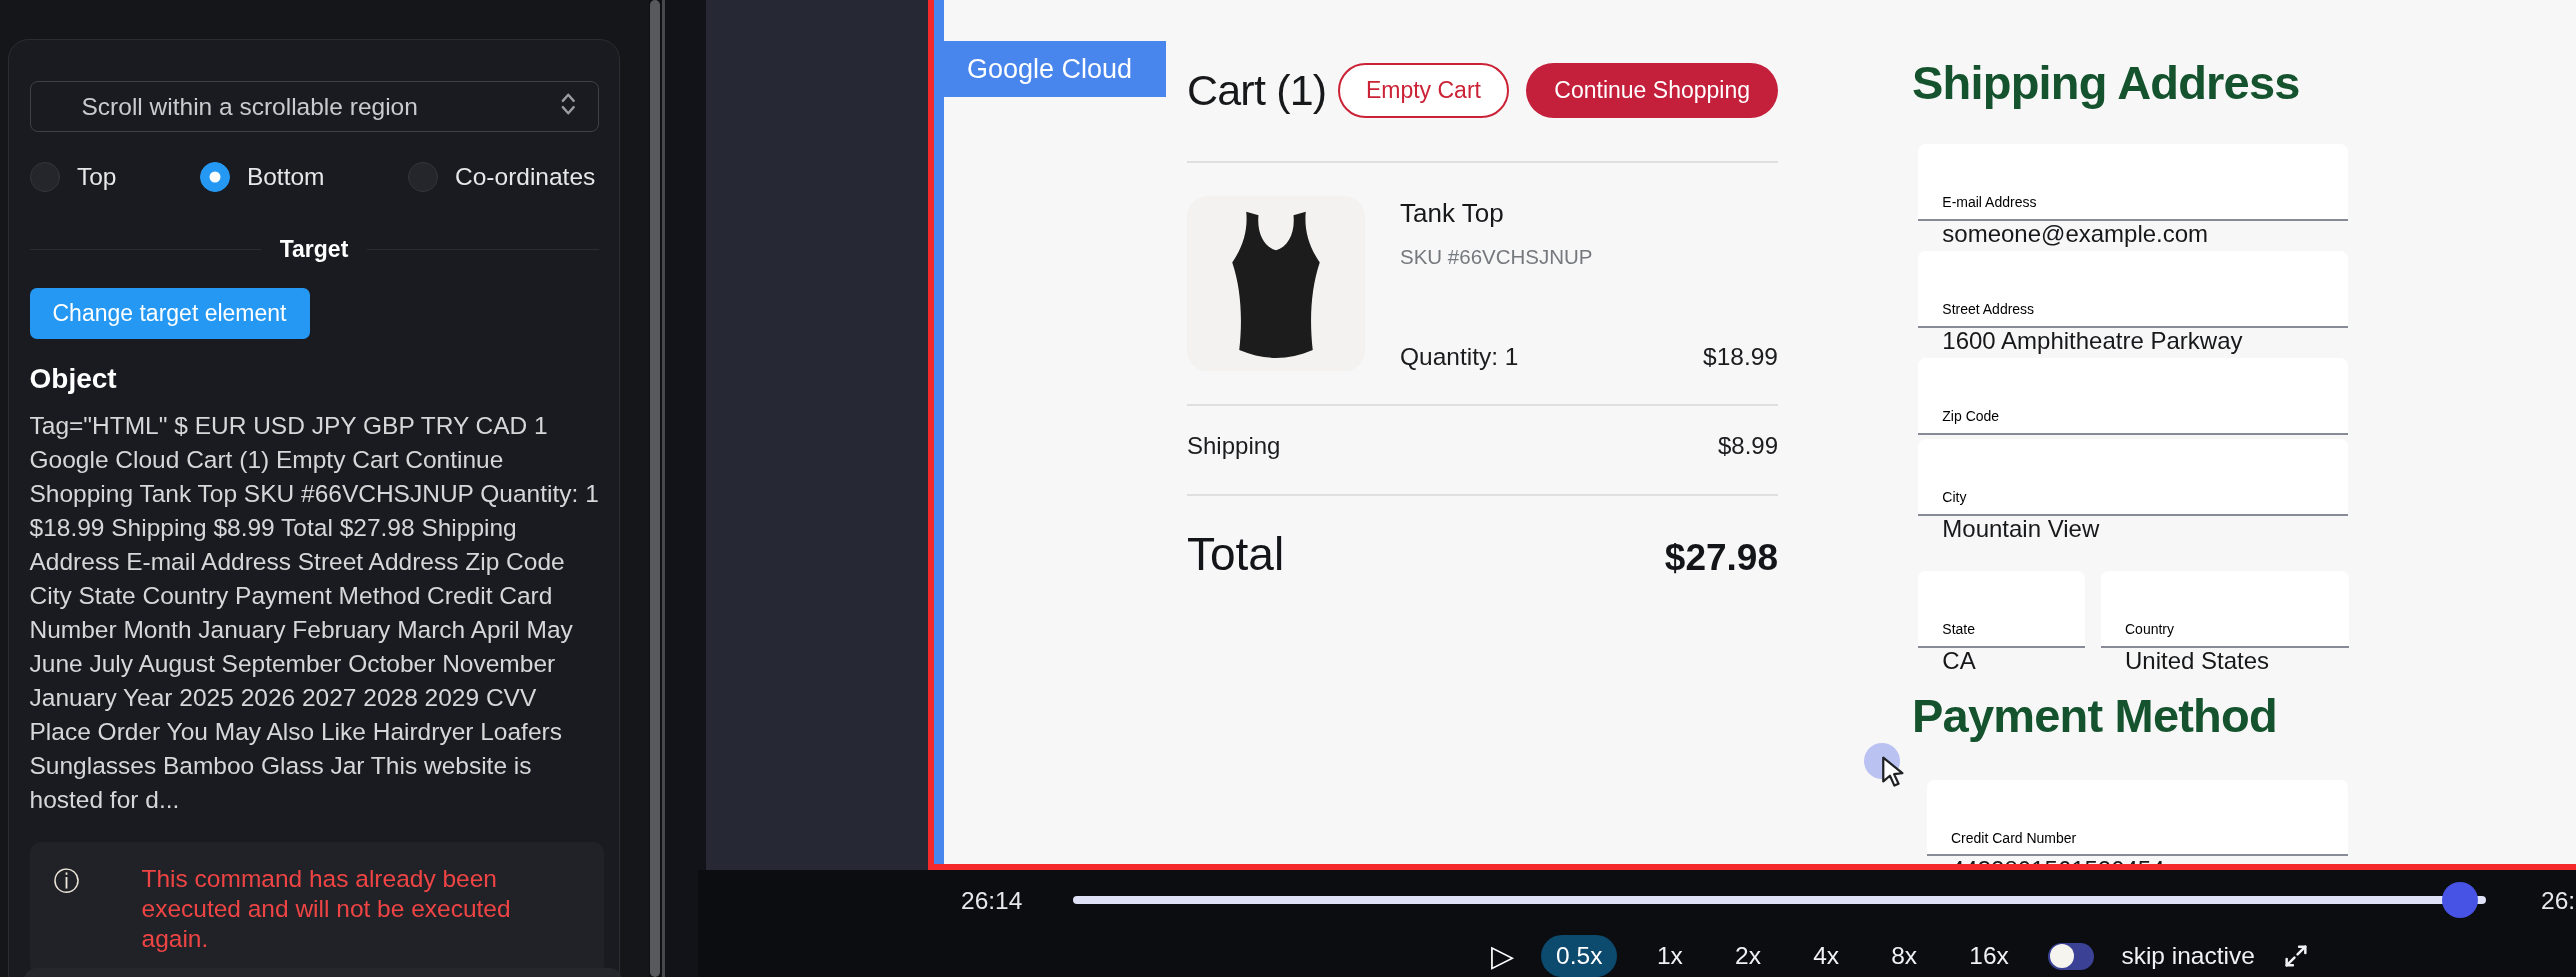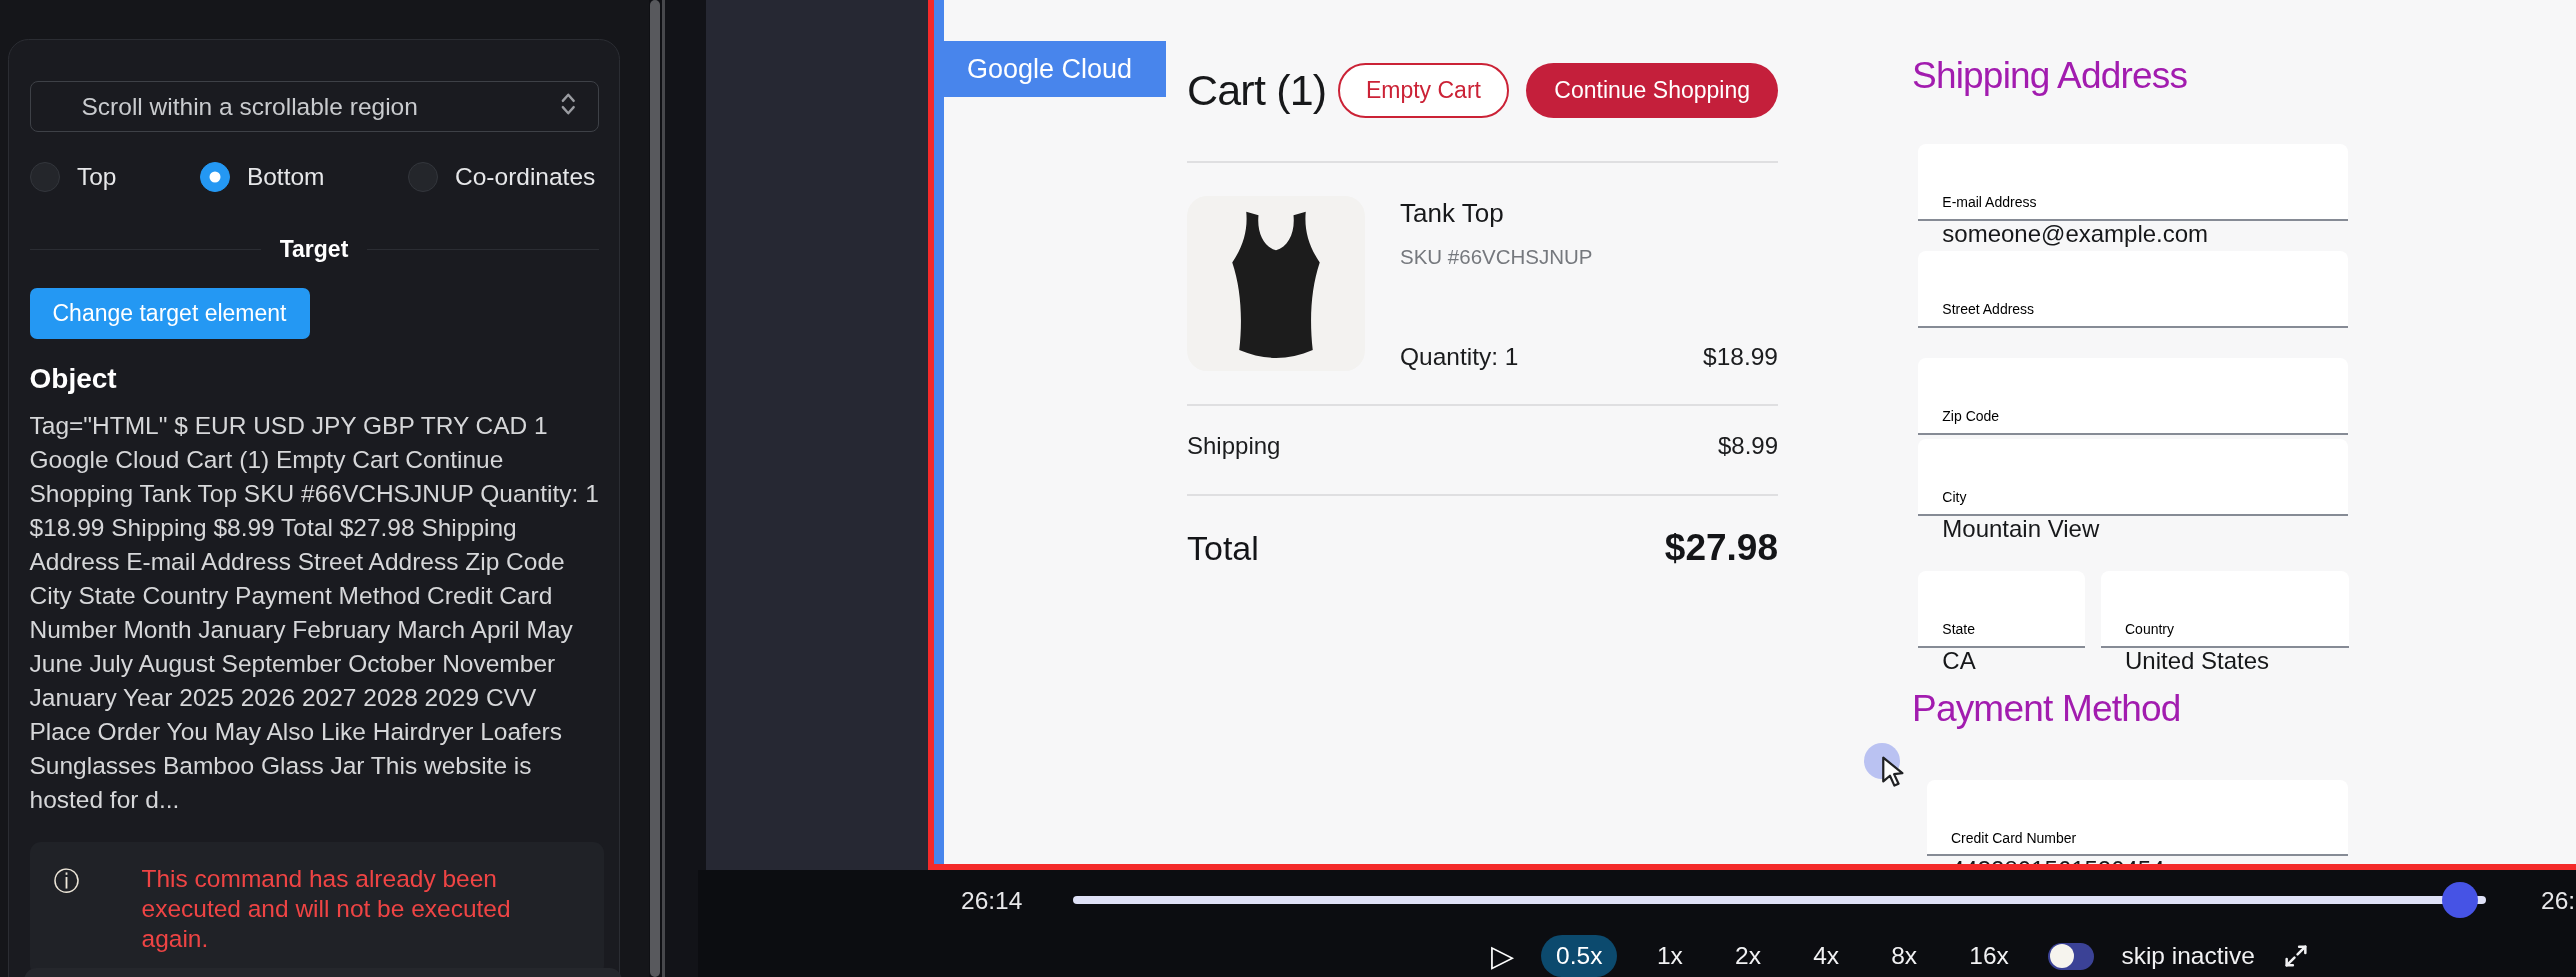--- a/index.html
+++ b/index.html
@@ -64,25 +64,25 @@
   .item-body { flex:1; margin-left:35px; display:flex; flex-direction:column; }
   .item-name { font-size:26px; font-weight:500; color:#17181a; margin-top:1.6px; }
   .item-sku { font-size:20.5px; color:#75787d; margin-top:16px; }
   .item-bottom { margin-top:auto; display:flex; align-items:baseline; }
   .item-qty { font-size:24.5px; color:#1b1c1e; }
   .item-price { margin-left:auto; font-size:24.5px; color:#1b1c1e; }
   .ship-row { position:absolute; left:0; top:432px; width:591px; display:flex; align-items:baseline; }
   .ship-label { font-size:24px; color:#1b1c1e; }
   .ship-value { margin-left:auto; font-size:24px; color:#1b1c1e; }
   .total-row { position:absolute; left:0; top:527px; width:591px; display:flex; align-items:baseline; }
-  .total-label { font-size:34px; font-weight:500; color:#141518; }
+  .total-label { font-size:46px; font-weight:500; color:#141518; }
   .total-value { margin-left:auto; font-size:37px; font-weight:600; color:#141518; }
 
   .addr-col { position:absolute; left:969px; top:0; width:436px; }
-  .section-h { font-size:37px; font-weight:400; color:#a21caf; letter-spacing:-0.8px; }
+  .section-h { font-size:47px; font-weight:700; color:#14532d; letter-spacing:-0.8px; }
   .addr-h { position:absolute; left:0; top:55px; }
   .pay-h { position:absolute; left:0; top:688px; }
   .field { position:absolute; background:#ffffff; border-bottom:2.4px solid #868b95;
     border-radius:8px 8px 0 0; padding:14px 24px 0 24px; }
   .field .f-label { font-size:14px; color:#000000;margin-top:36px; }
   .field .f-value { font-size:24px; color:#17181a; margin-top:9.5px; }
   .f-email  { left:6.3px; top:144px; width:430px; height:77px; }
   .f-street { left:6.3px; top:251px; width:430px; height:77px; }
   .f-zip    { left:6.3px; top:358px; width:430px; height:77px; }
   .f-city   { left:6.3px; top:439px; width:430px; height:77px; }
@@ -213,20 +213,21 @@
 
   <div class="addr-col">
     <div class="section-h addr-h">Shipping Address</div>
 
     <div class="field f-email">
       <div class="f-label">E-mail Address</div>
       <div class="f-value">someone@example.com</div>
     </div>
     <div class="field f-street">
       <div class="f-label">Street Address</div>
+      <div class="f-value">1600 Amphitheatre Parkway</div>
     </div>
     <div class="field f-zip">
       <div class="f-label">Zip Code</div>
       <div class="f-value">94043</div>
     </div>
     <div class="field f-city">
       <div class="f-label">City</div>
       <div class="f-value">Mountain View</div>
     </div>
     <div class="field f-state">

